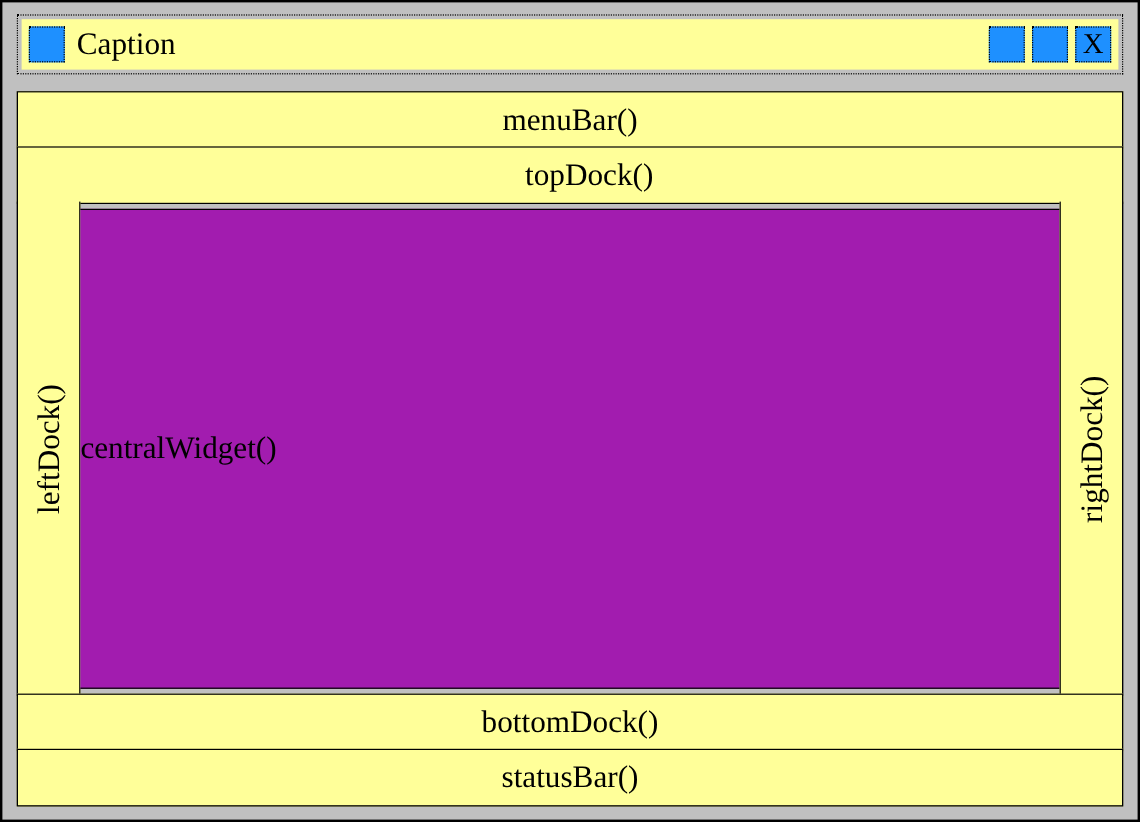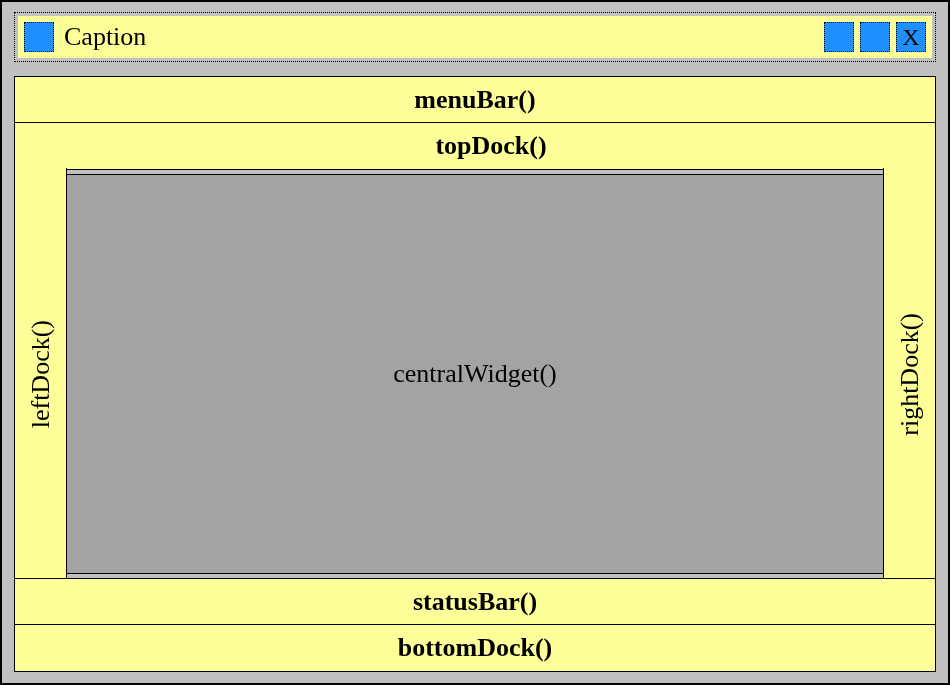--- a/index.html
+++ b/index.html
@@ -66,21 +66,20 @@
     flex-direction: column;
   }
 
   .panel {
     background: #ffff99;
     display: flex;
     align-items: center;
     justify-content: center;
     border: 1px solid #000;
     margin: -1px; 
-    font-weight: bold;
   }
 
   .menubar   { height: 48px; }
   .topdock   { height: 48px; border-top: 1px solid #000; padding-left: 32px; }
   .bottomdock{ height: 48px; }
   .statusbar { height: 48px; border-top: 1px solid #000; }
 
   .middle {
     flex: 1;
     display: flex;
@@ -103,26 +102,25 @@
   .leftdock  { border-right: 1px solid #000; }
   .rightdock { border-left: 1px solid #000; }
 
   .center-gap {
     flex: 1;
     padding: 6px 0;
     display: flex;
   }
   .central {
     flex: 1;
-    background: #a3a3a3;
+    background: #a21caf;
     border-top: 1px solid #000;
     border-bottom: 1px solid #000;
     display: flex;
     align-items: center;
-    justify-content: center;
   }
 </style>
 </head>
 <body>
 
 <div class="outer">
 
   <div class="titlebar-wrap">
     <div class="titlebar">
       <div class="sysmenu"></div>
@@ -152,23 +150,23 @@
         <div class="central">
           <span>centralWidget()</span>
         </div>
       </div>
 
       <div class="dock-side rightdock">
         <span class="vtxt">rightDock()</span>
       </div>
     </div>
 
+    <div class="panel bottomdock">
+      <span>bottomDock()</span>
+    </div>
+
     <div class="panel statusbar">
       <span>statusBar()</span>
-    </div>
-
-    <div class="panel bottomdock">
-      <span>bottomDock()</span>
     </div>
 
   </div>
 
 </div>
 
 </body></html>

